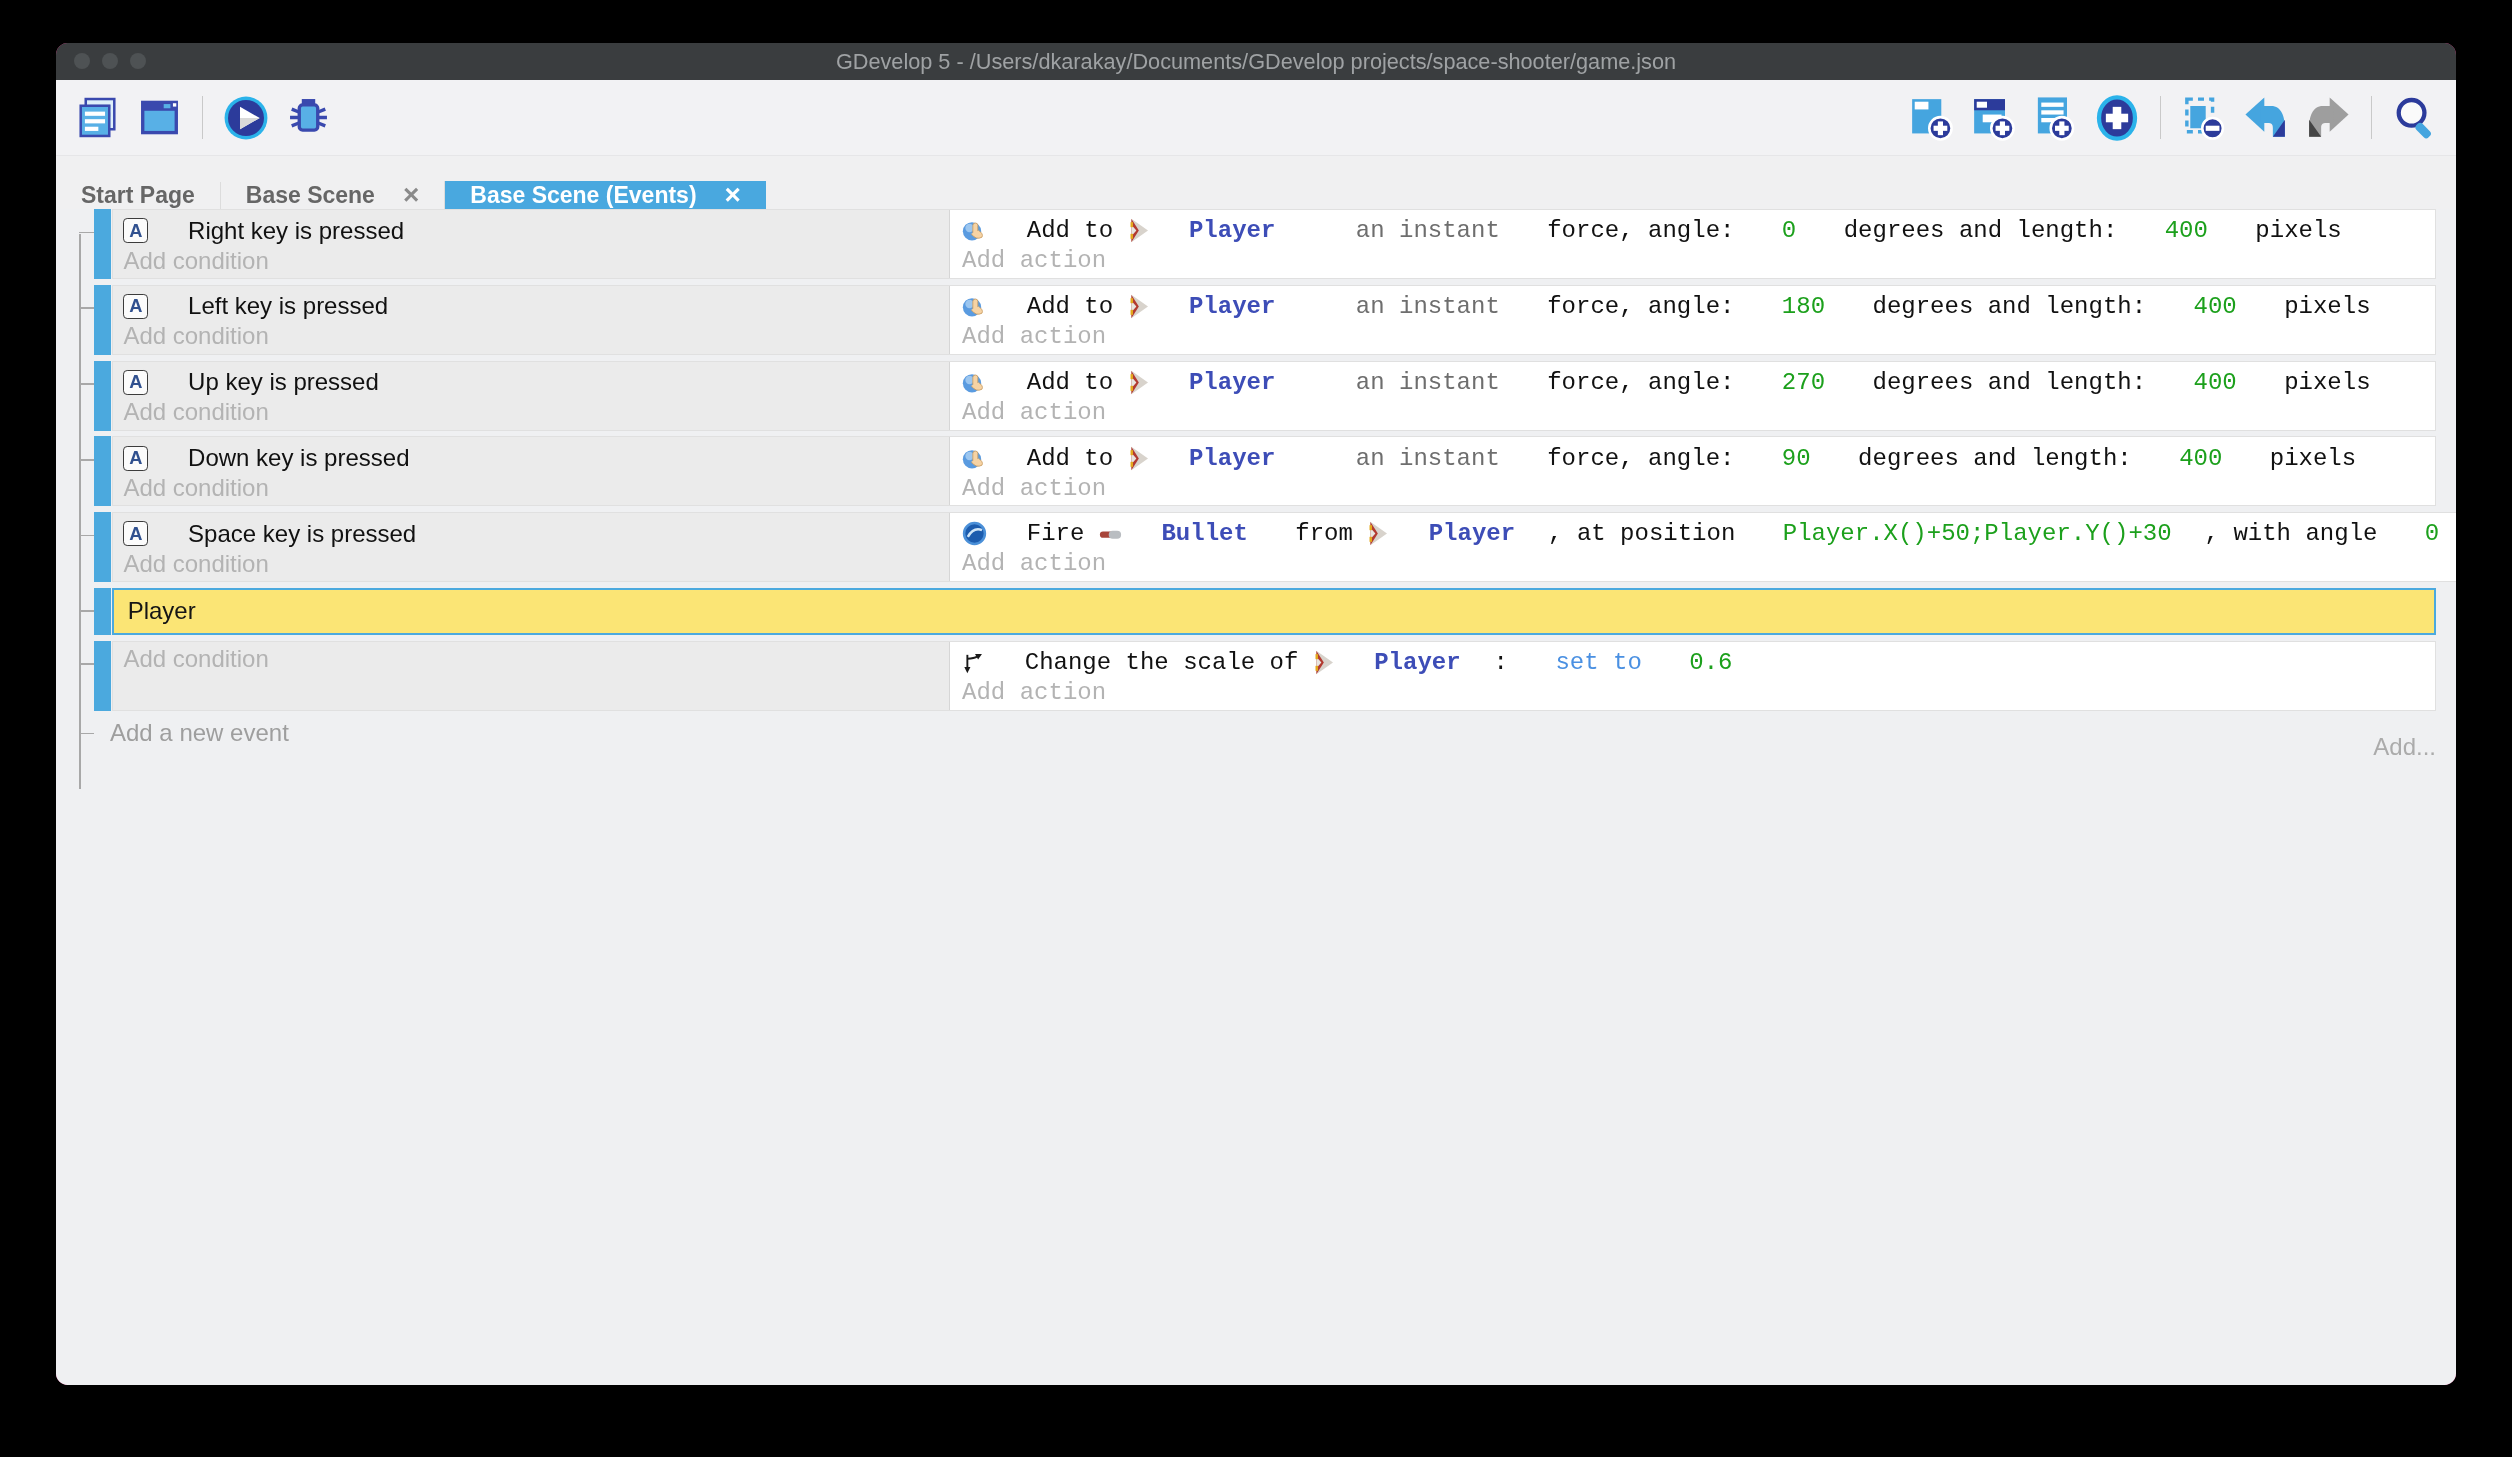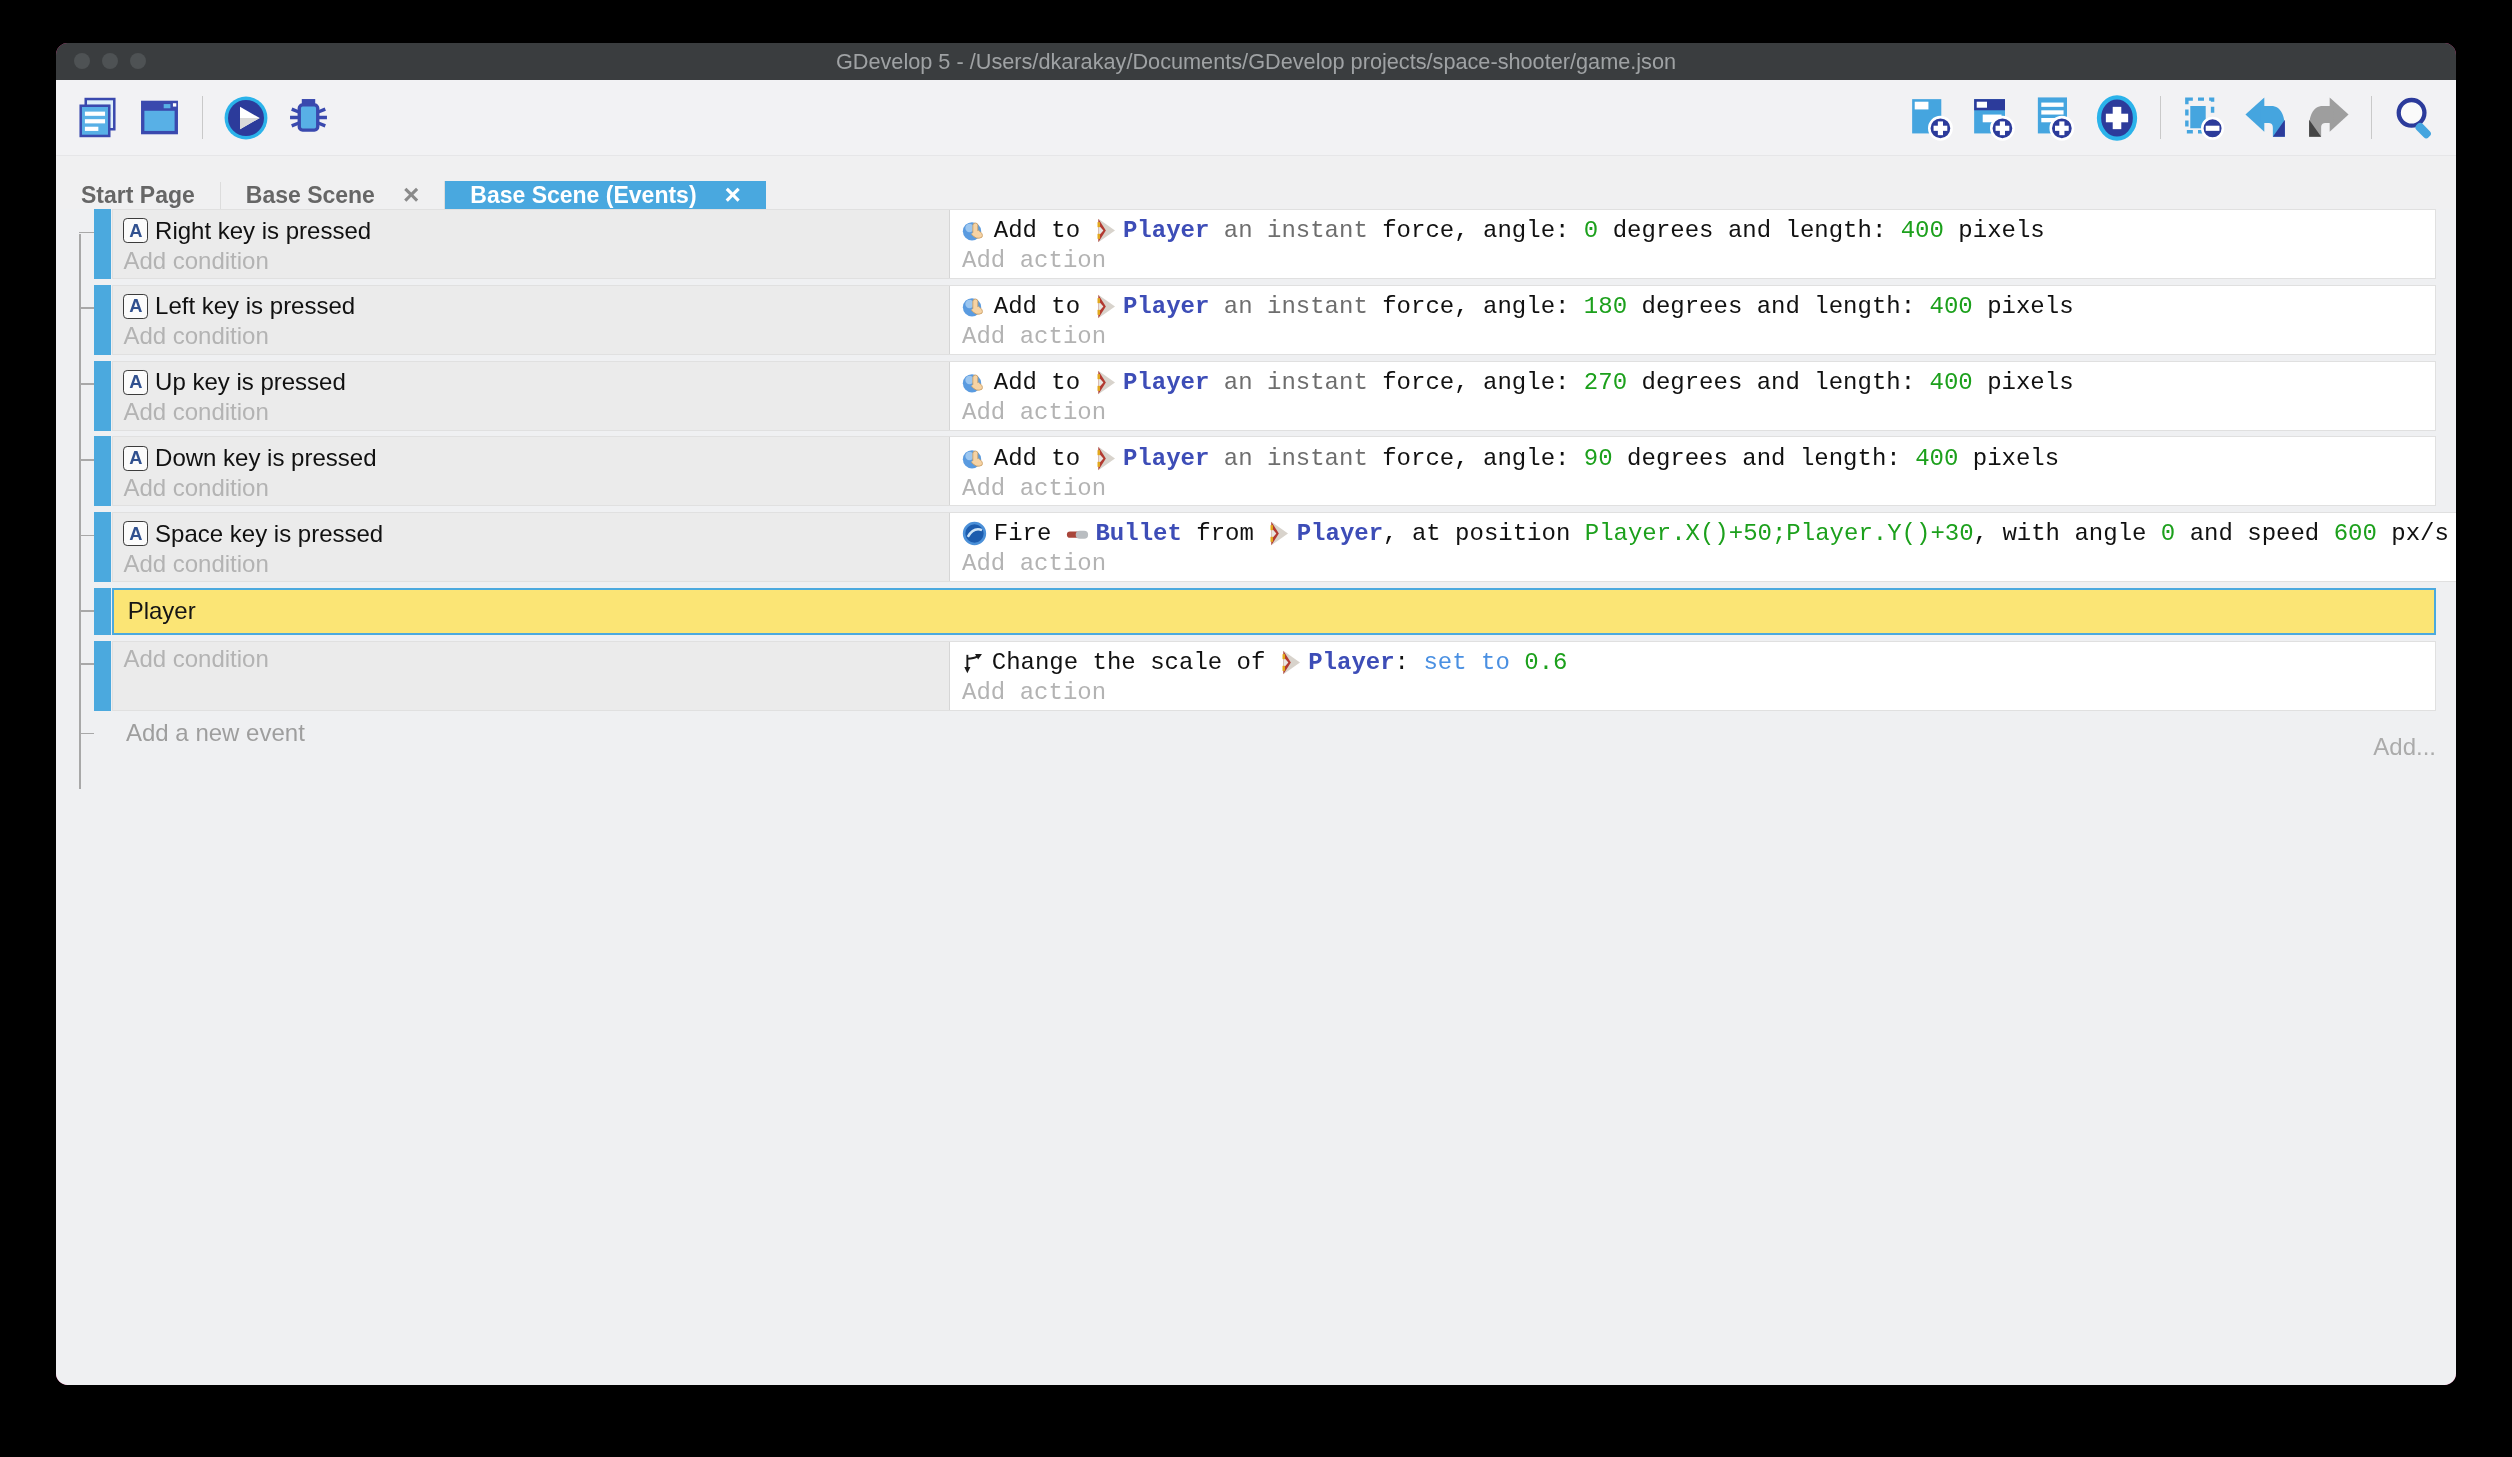--- a/index.html
+++ b/index.html
@@ -34,33 +34,33 @@
   .bluebar{width:16.7px;background:#4BA9DE;margin-right:1.7px;flex:none;}
   .group-header{flex:1;height:47px;box-sizing:border-box;background:#FBE575;display:flex;align-items:center;
                 padding-left:13.3px;font-size:24px;color:#151515;}
   .group-header.selected{border:2.5px solid #4BA9DE;}
   .event-box{flex:1;display:flex;height:70px;box-sizing:border-box;background:#fff;border:0.8px solid #E0E0E0;}
   .cond-cell{width:837px;flex:none;box-sizing:border-box;background:#EBEBEB;border-right:0.8px solid #D6D6D6;
              padding:4.2px 10px;overflow:hidden;}
   .act-cell{flex:1;padding:4.2px 11.7px;overflow:hidden;font-family:Liberation Mono, monospace;}
   .line1{height:33px;display:flex;align-items:center;font-size:24px;color:#111;white-space:nowrap;}
   .placeholder{height:27px;display:flex;align-items:center;font-size:24px;color:#B3B3B3;cursor:pointer;}
-  .txt{white-space:pre;}
+  .txt{white-space:pre;margin-left:33px;}
   .seg-plain{color:#111;}
   .seg-obj{color:#3D4DB7;font-weight:bold;}
   .seg-num{color:#1CA01C;}
   .seg-muted{color:#6E6E6E;}
   .seg-setto{color:#4A90E2;}
   .inline-icon{display:inline-flex;align-items:center;margin-right:6.7px;flex:none;}
   .kbd{display:inline-flex;width:23px;height:23px;border:1.7px solid #3C3C3C;border-radius:4.2px;background:#FBFBFB;
        color:#30508F;font-weight:bold;font-size:18.3px;align-items:center;justify-content:center;}
   .footer{position:relative;display:flex;justify-content:space-between;align-items:center;
           margin:2.5px 20px 0 38px;height:33px;font-size:24px;color:#9E9E9E;}
   .footer::before{content:"";position:absolute;left:-15px;top:16px;width:15px;height:1.7px;background:#A8A8A8;}
-  .footer .lead{margin-left:32px;cursor:pointer;}
+  .footer .lead{margin-left:16px;cursor:pointer;}
   .footer .add-more{color:#ABABAB;cursor:pointer;margin-top:28px;}
 </style>
 </head>
 <body>
 
 <div class="stage">
   <div class="window">
 
     <div class="titlebar">
       <div class="traffic">

